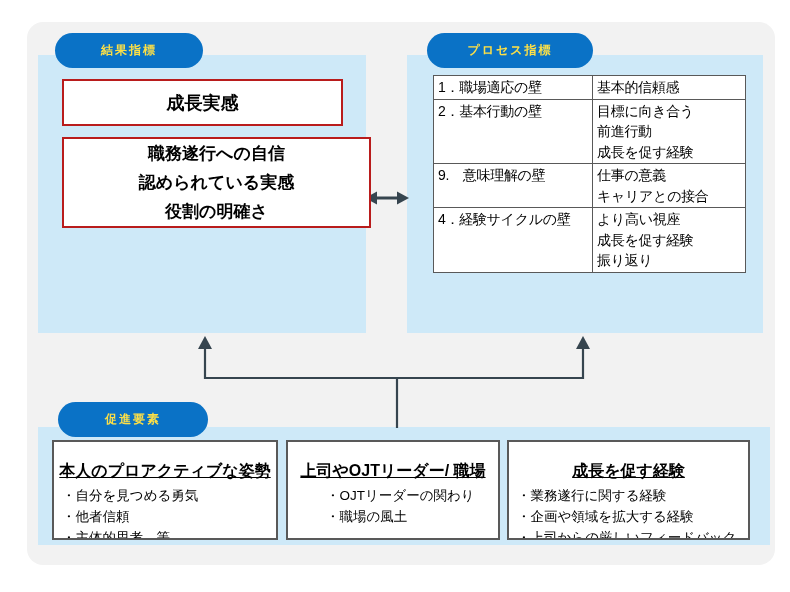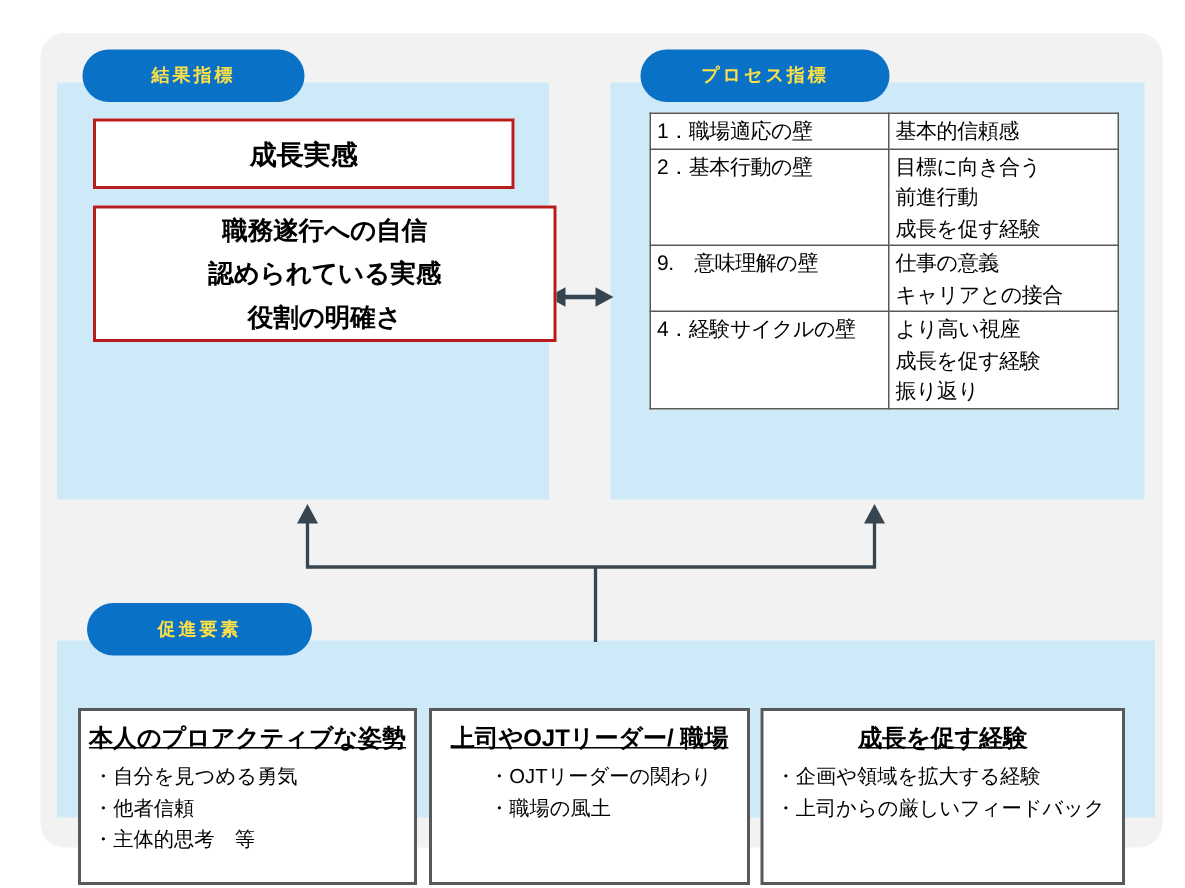--- a/index.html
+++ b/index.html
@@ -79,27 +79,26 @@
     vertical-align: top;
     padding: 1px 4px;
     line-height: 20.5px;
     overflow: hidden;
   }
   .walls-table td div { white-space: nowrap; }
   .wall-name  { width: 150px; }
   .wall-items { width: 144px; }
   .pbox {
     position: absolute;
-    top: 440px; height: 118px;
+    top: 440px; height: 100px;
     background: #fff;
     border: 2px solid #595959;
     box-sizing: border-box;
-    padding-top: 8px;
+    padding-top: 18px;
     overflow: hidden;
-    margin-top: 32px;
   }
   .pbox-1 { left: 52px;  width: 226px; }
   .pbox-2 { left: 286px; width: 214px; }
   .pbox-3 { left: 507px; width: 243px; }
   .pbox .pbox-title {
     text-align: center;
     font-weight: bold;
     font-size: 16px;
     line-height: 22px;
     text-decoration: underline;
@@ -202,17 +201,18 @@
   <div class="pbox pbox-2">
     <div class="pbox-title">上司やOJTリーダー/ 職場</div>
     <div class="pbox-items">
       <div>・OJTリーダーの関わり</div>
       <div>・職場の風土</div>
     </div>
   </div>
   <div class="pbox pbox-3">
     <div class="pbox-title">成長を促す経験</div>
     <div class="pbox-items">
+      <div>・業務遂行に関する経験</div>
       <div>・企画や領域を拡大する経験</div>
       <div>・上司からの厳しいフィードバック　等</div>
     </div>
   </div>
 </div>
 
 </body></html>

